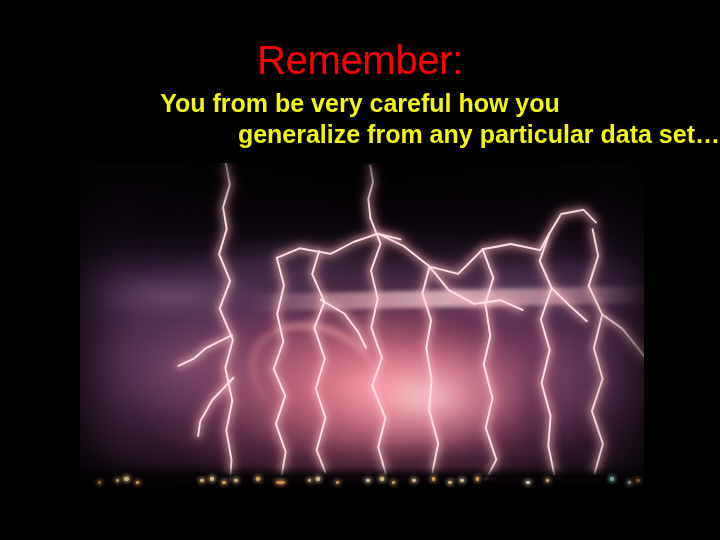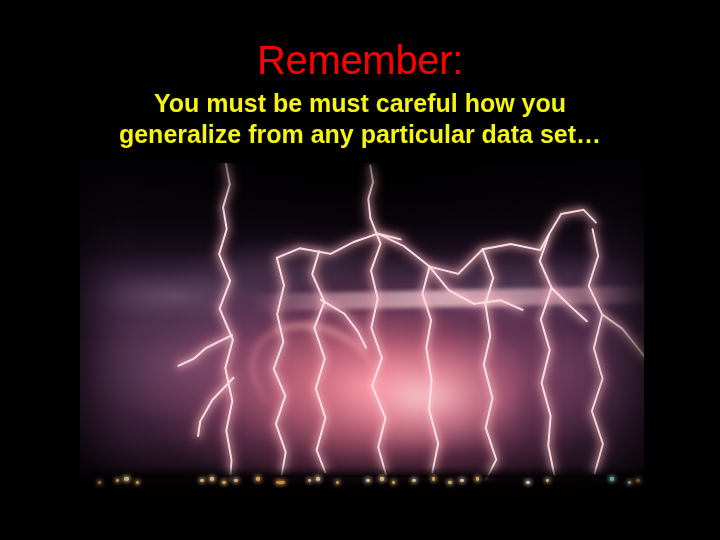--- a/index.html
+++ b/index.html
@@ -46,21 +46,21 @@
     position: absolute;
     left: 0;
     width: 720px;
     font-size: 25px;
     font-weight: bold;
     color: #F5F511;
     line-height: 30px;
     white-space: nowrap;
   }
   #subtitle-line-1 { top: 88px; }
-  #subtitle-line-2 { top: 119px; }
+  #subtitle-line-2 { top: 119px; text-align: right; }
 
   
   #photo {
     position: absolute;
     left: 80px;
     top: 163px;
     width: 564px;
     height: 349px;
     overflow: hidden;
     background: #08030a;
@@ -210,21 +210,21 @@
     box-shadow: inset 0 0 46px 16px rgba(0,0,0,0.72);
   }
 </style>
 </head>
 <body>
 
 <div id="slide">
 
   <div id="text-block">
     <div id="slide-title">Remember:</div>
-    <div class="subtitle-line" id="subtitle-line-1">You must be must careful how you</div>
+    <div class="subtitle-line" id="subtitle-line-1">You from be very careful how you</div>
     <div class="subtitle-line" id="subtitle-line-2">generalize from any particular data set…</div>
   </div>
 
   <div id="photo">
 
     <div class="sky" id="sky-base"></div>
     <div class="sky" id="cloud-dark-top"></div>
     <div class="sky" id="cloud-haze"></div>
     <div id="core-glow"></div>
     <div id="glow-arc"></div>

